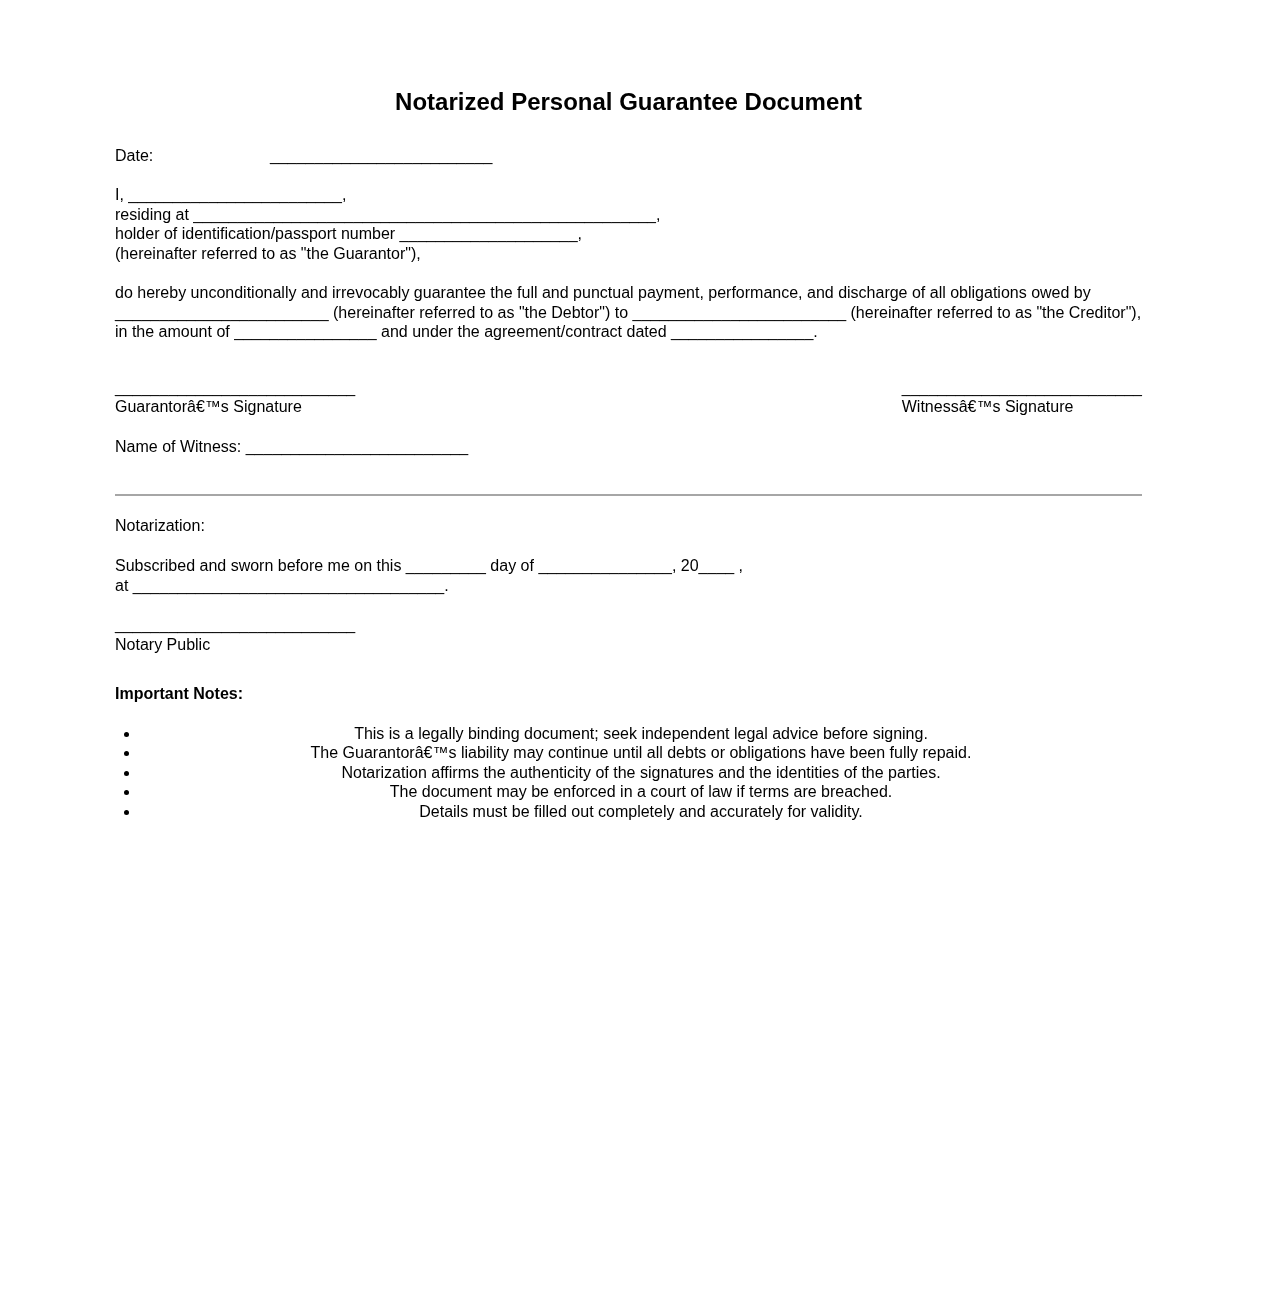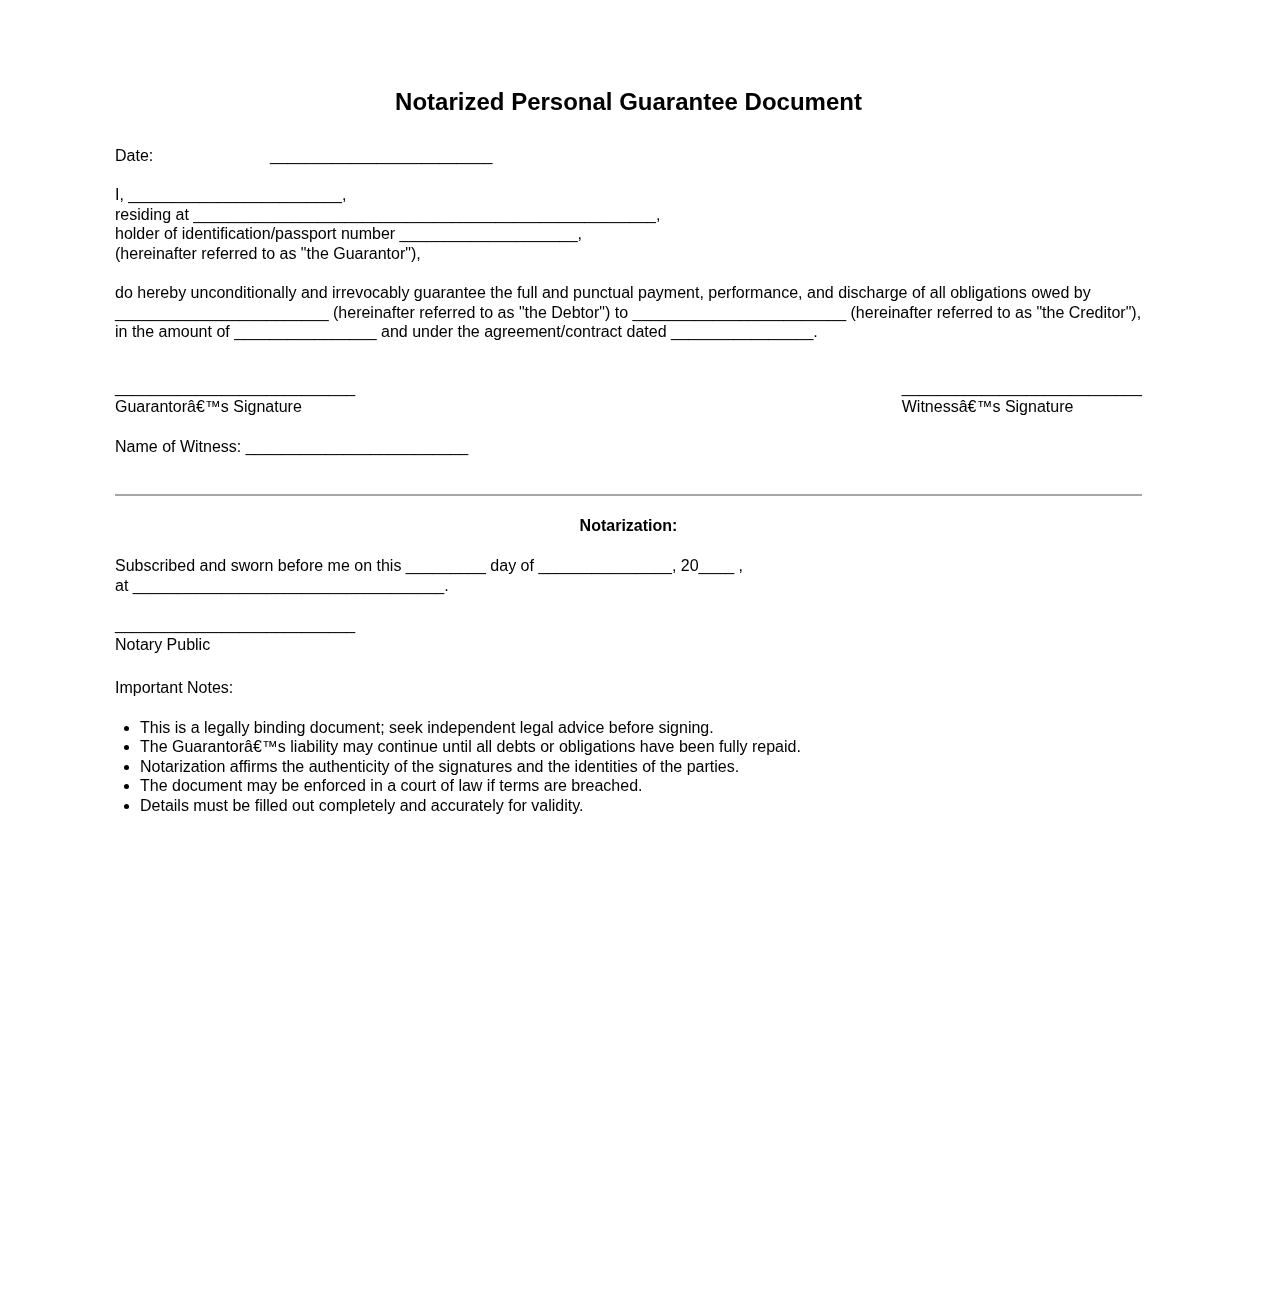--- a/index.html
+++ b/index.html
@@ -39,27 +39,27 @@
     display: flex;
     justify-content: space-between;
     margin: 36px 0 20px 0;
   }
   .sig-col { }
   hr.divider {
     border: none;
     border-top: 2px solid #a6a6a6;
     margin: 38px 0 0 0;
   }
-  p.section-heading { font-weight: bold; text-align: center; }
-  p.notes-heading { font-weight: normal; margin-top: 24px; }
+  p.section-heading { font-weight: normal; }
+  p.notes-heading { font-weight: bold; margin-top: 30px; }
   ul.notes-list {
     margin: 10px 0 0 0;
     padding-left: 25px;
   }
-  ul.notes-list li { margin: 0; padding: 0; }
+  ul.notes-list li { margin: 0; padding: 0; text-align: center; }
 </style>
 </head>
 <body>
 
 <div class="page">
 
   <h1 class="doc-title">Notarized Personal Guarantee Document</h1>
 
   <p class="field-line"><span class="field-label">Date:</span><span class="blank">_________________________</span></p>
 

